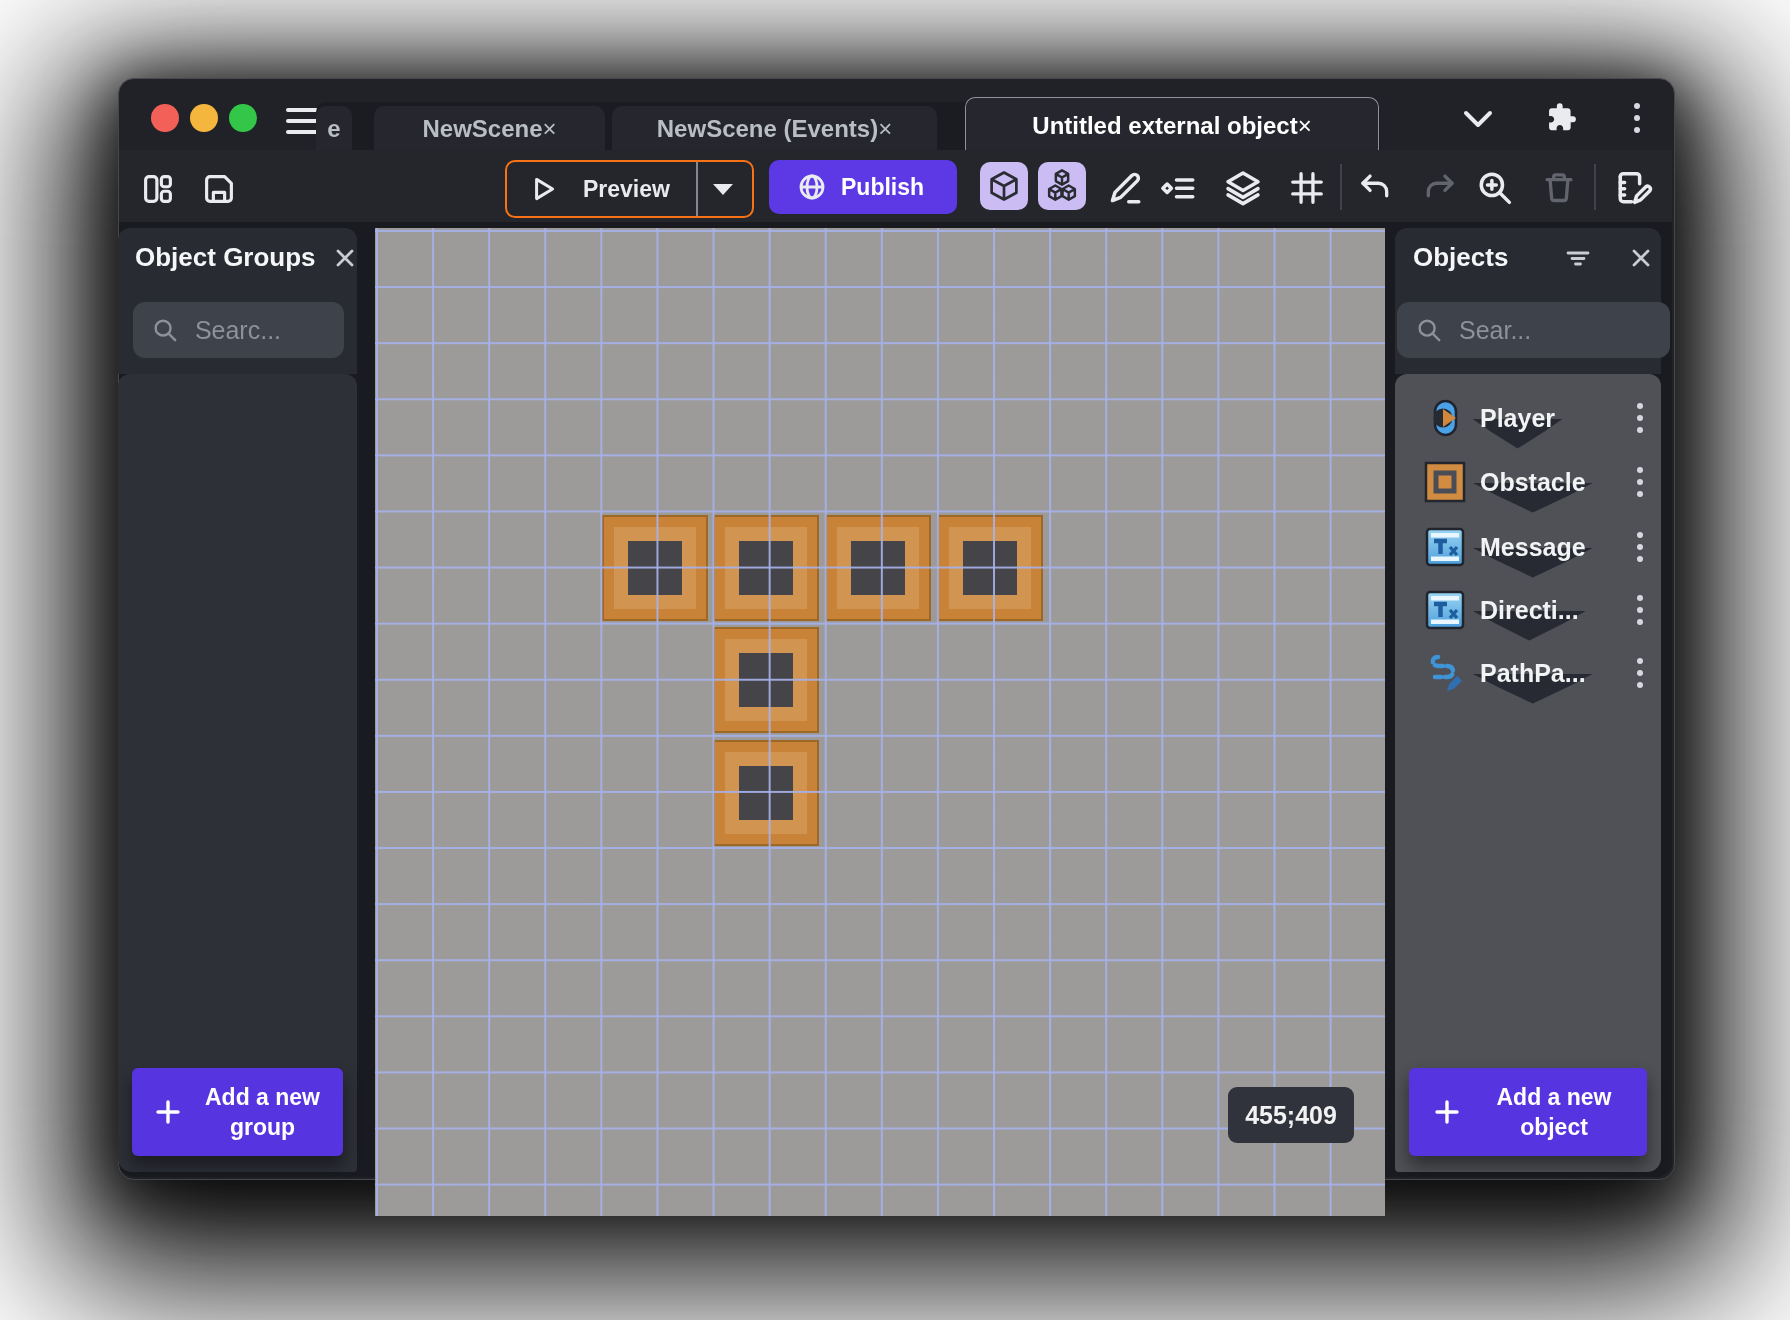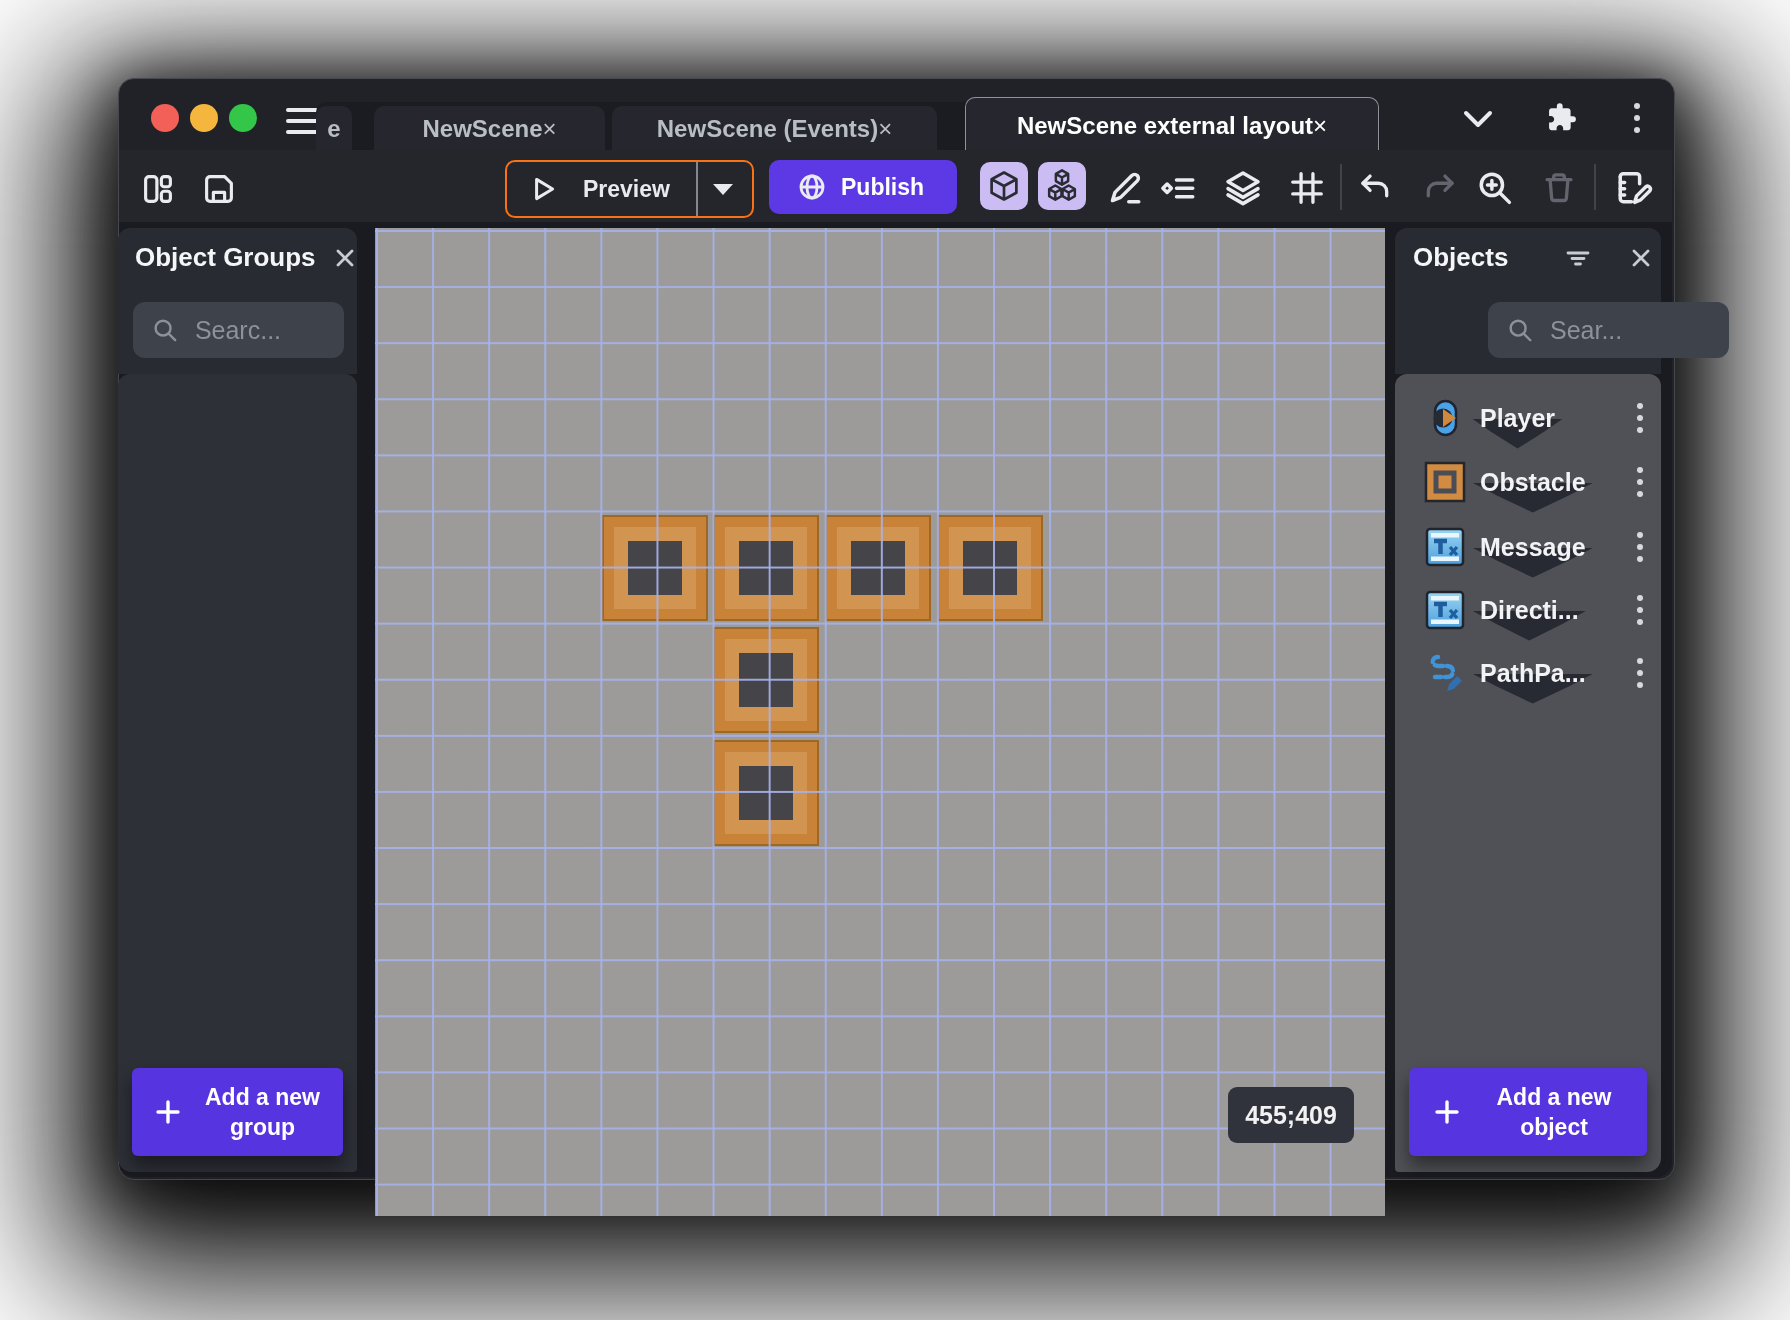--- a/index.html
+++ b/index.html
@@ -90,21 +90,21 @@
   </div>
   <div class="tab" style="left:374px;width:231px">
     <span>NewScene</span>
     <span class="x">×</span>
   </div>
   <div class="tab" style="left:612px;width:325px">
     <span>NewScene (Events)</span>
     <span class="x">×</span>
   </div>
   <div class="tab active" style="left:965px;width:412px">
-    <span>NewScene external layout</span>
+    <span>Untitled external object</span>
     <span class="x">×</span>
   </div>
 
   <svg class="abs" style="left:1462px;top:109px" width="32" height="20" viewBox="0 0 32 20">
     <path class="icw" d="M4 4 L16 16 L28 4" style="stroke-width:4"></path>
   </svg>
   <svg class="abs" style="left:1543px;top:101px" width="34" height="34" viewBox="0 0 28 28">
     <path fill="#e9ebef" d="M24.5 12.5h-1.8V8.2c0-1.2-1-2.2-2.2-2.2h-4.3V4.2a2.4 2.4 0 0 0-4.8 0V6H7.1C5.9 6 5 7 5 8.2v4.1h1.5c1.5 0 2.7 1.2 2.7 2.7S8 17.7 6.5 17.7H5v4.1C5 23 5.9 24 7.1 24h4.1v-1.5c0-1.5 1.2-2.7 2.7-2.7s2.7 1.2 2.7 2.7V24h4c1.2 0 2.2-1 2.2-2.2v-4.3h1.8a2.5 2.5 0 0 0 0-5z"></path>
   </svg>
   <div class="kebab abs" style="left:1634px;top:103px;position:absolute;right:auto">
@@ -242,21 +242,21 @@
   </div>
 
   <div class="panel-head" style="left:1395px;top:228px;width:266px;height:146px"></div>
   <div class="abs panel-title" style="left:1413px;top:242px">Objects</div>
   <svg class="abs" style="left:1564px;top:246px" width="28" height="24" viewBox="0 0 28 24">
     <path class="icx" d="M4 7 h20 M8 12.5 h12 M11.5 18 h5"></path>
   </svg>
   <svg class="abs" style="left:1629px;top:246px" width="24" height="24" viewBox="0 0 24 24">
     <path class="icx" d="M5 5 L19 19 M19 5 L5 19"></path>
   </svg>
-  <div class="search" style="left:1488px;top:302px;width:241px">
+  <div class="search" style="left:1397px;top:302px;width:273px">
     <svg style="margin:0 14px 0 18px" width="28" height="28" viewBox="0 0 30 30">
       <circle cx="13" cy="13" r="8" fill="none" stroke="#8d9199" stroke-width="2.6"></circle>
       <path d="M19.5 19.5 L26 26" stroke="#8d9199" stroke-width="2.6" stroke-linecap="round"></path>
     </svg>
     <input placeholder="Sear..." style="">
   </div>
   <div class="panel-body-r"></div>
 
   <div class="obj-row" style="top:389px">
     <svg class="obj-icon" viewBox="0 0 44 44">

